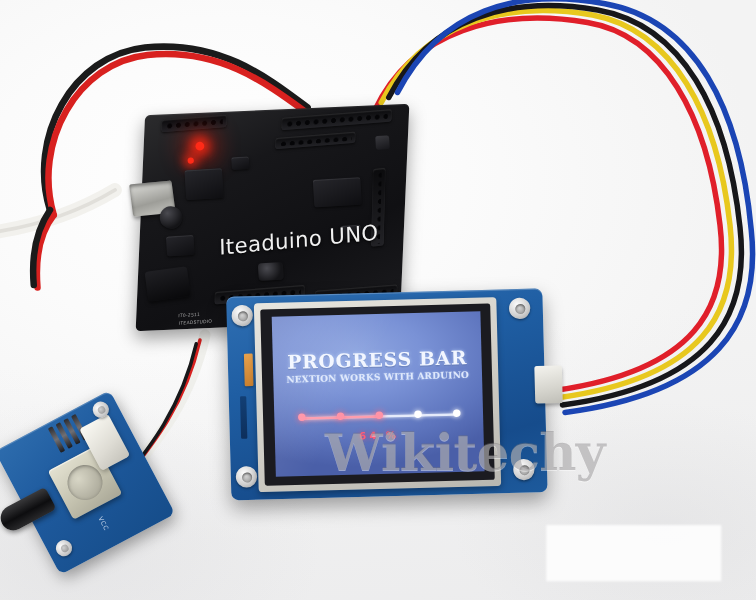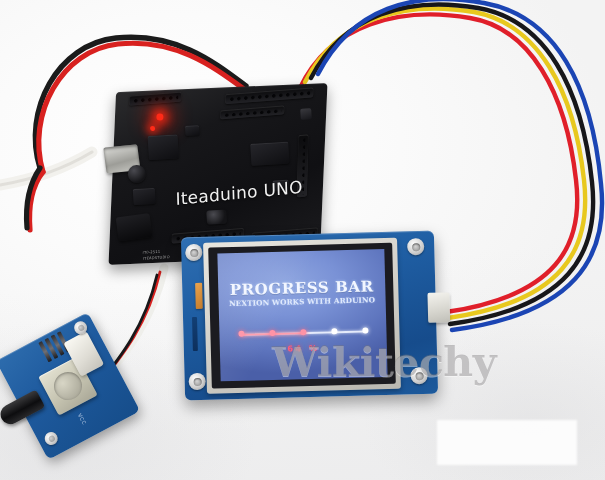--- a/index.html
+++ b/index.html
@@ -368,21 +368,21 @@
     font-family: "DejaVu Sans", sans-serif;
     letter-spacing: 0.5px;
     transform: rotate(90deg);
     transform-origin: left top;
     opacity: 0.8;
   }
 
   
   #watermark {
     position: absolute;
-    left: 272px; top: 342px;
+    left: 260px; top: 342px;
     width: 230px;
     pointer-events: none;
   }
   .wm-main {
     font-family: "DejaVu Serif", serif;
     font-weight: bold;
     font-size: 41px;
     letter-spacing: -0.5px;
     color: rgba(120,118,120,0.40);
     text-shadow: 0 1px 0 rgba(255,255,255,0.45);

